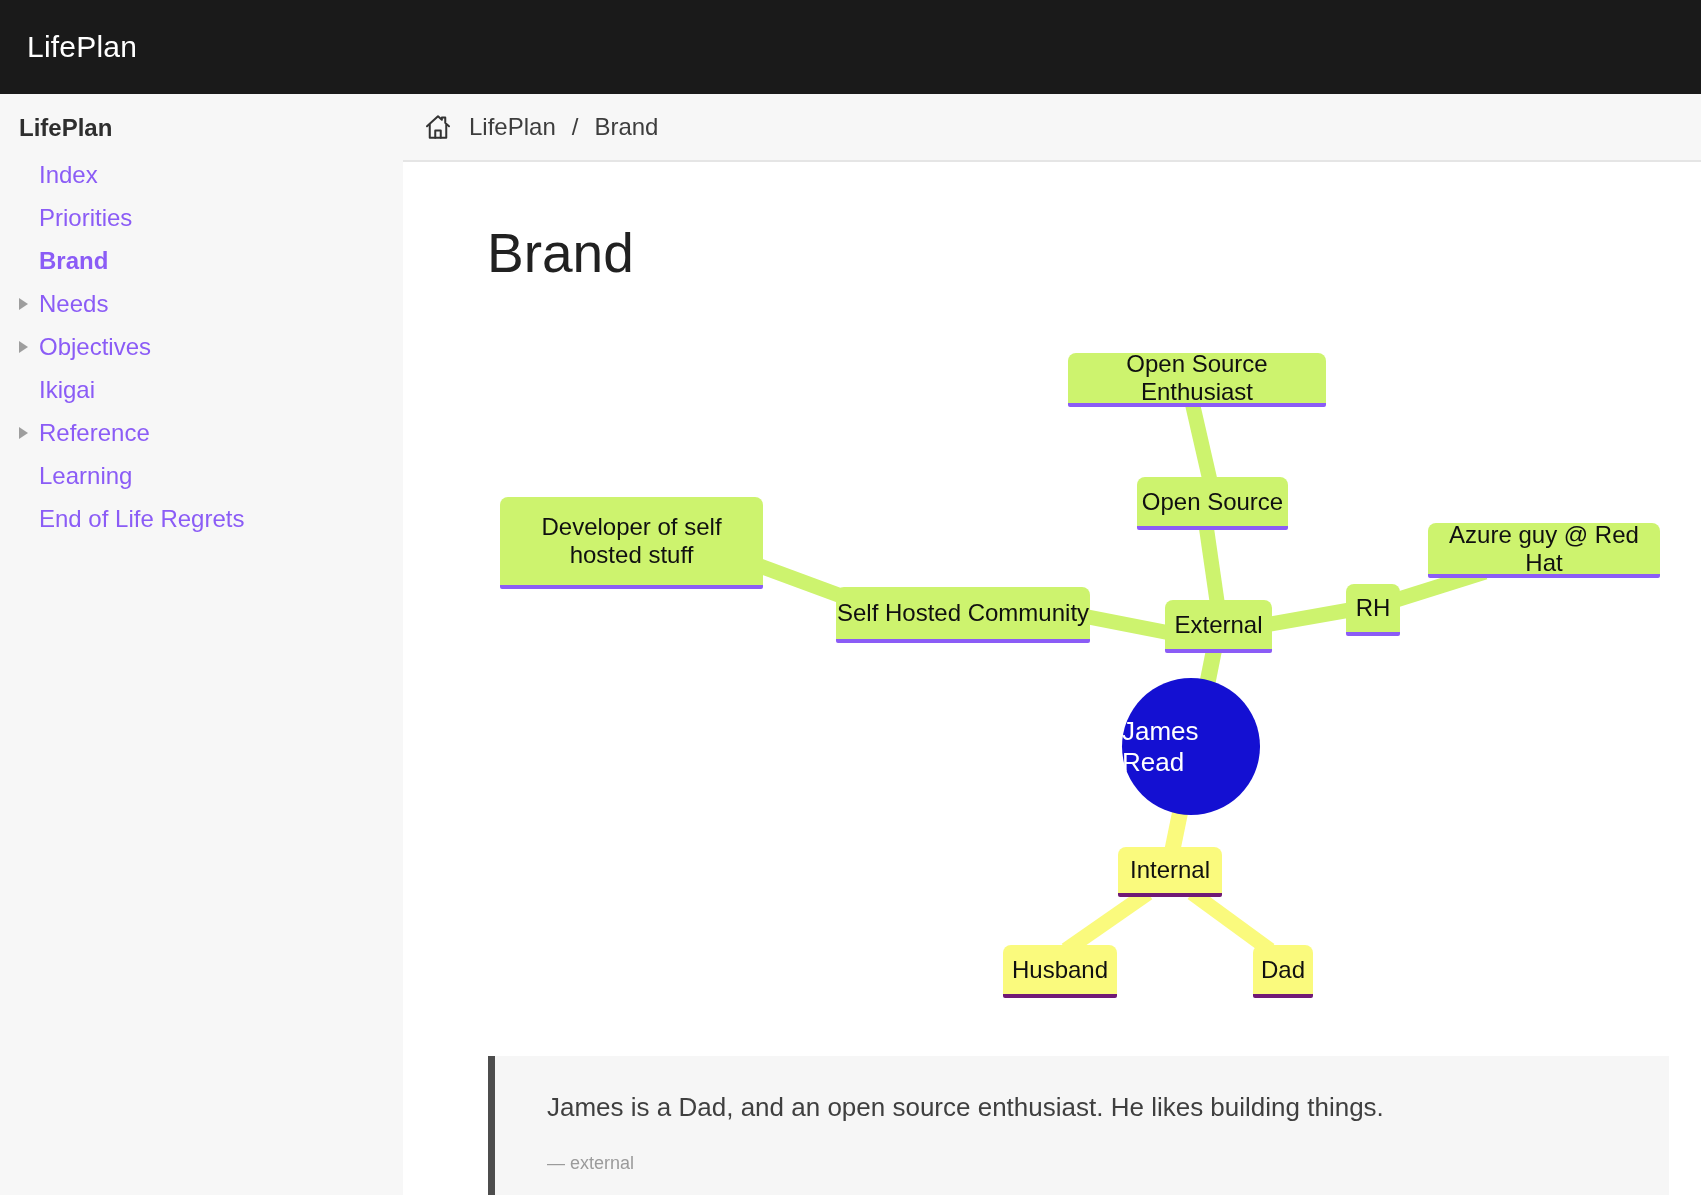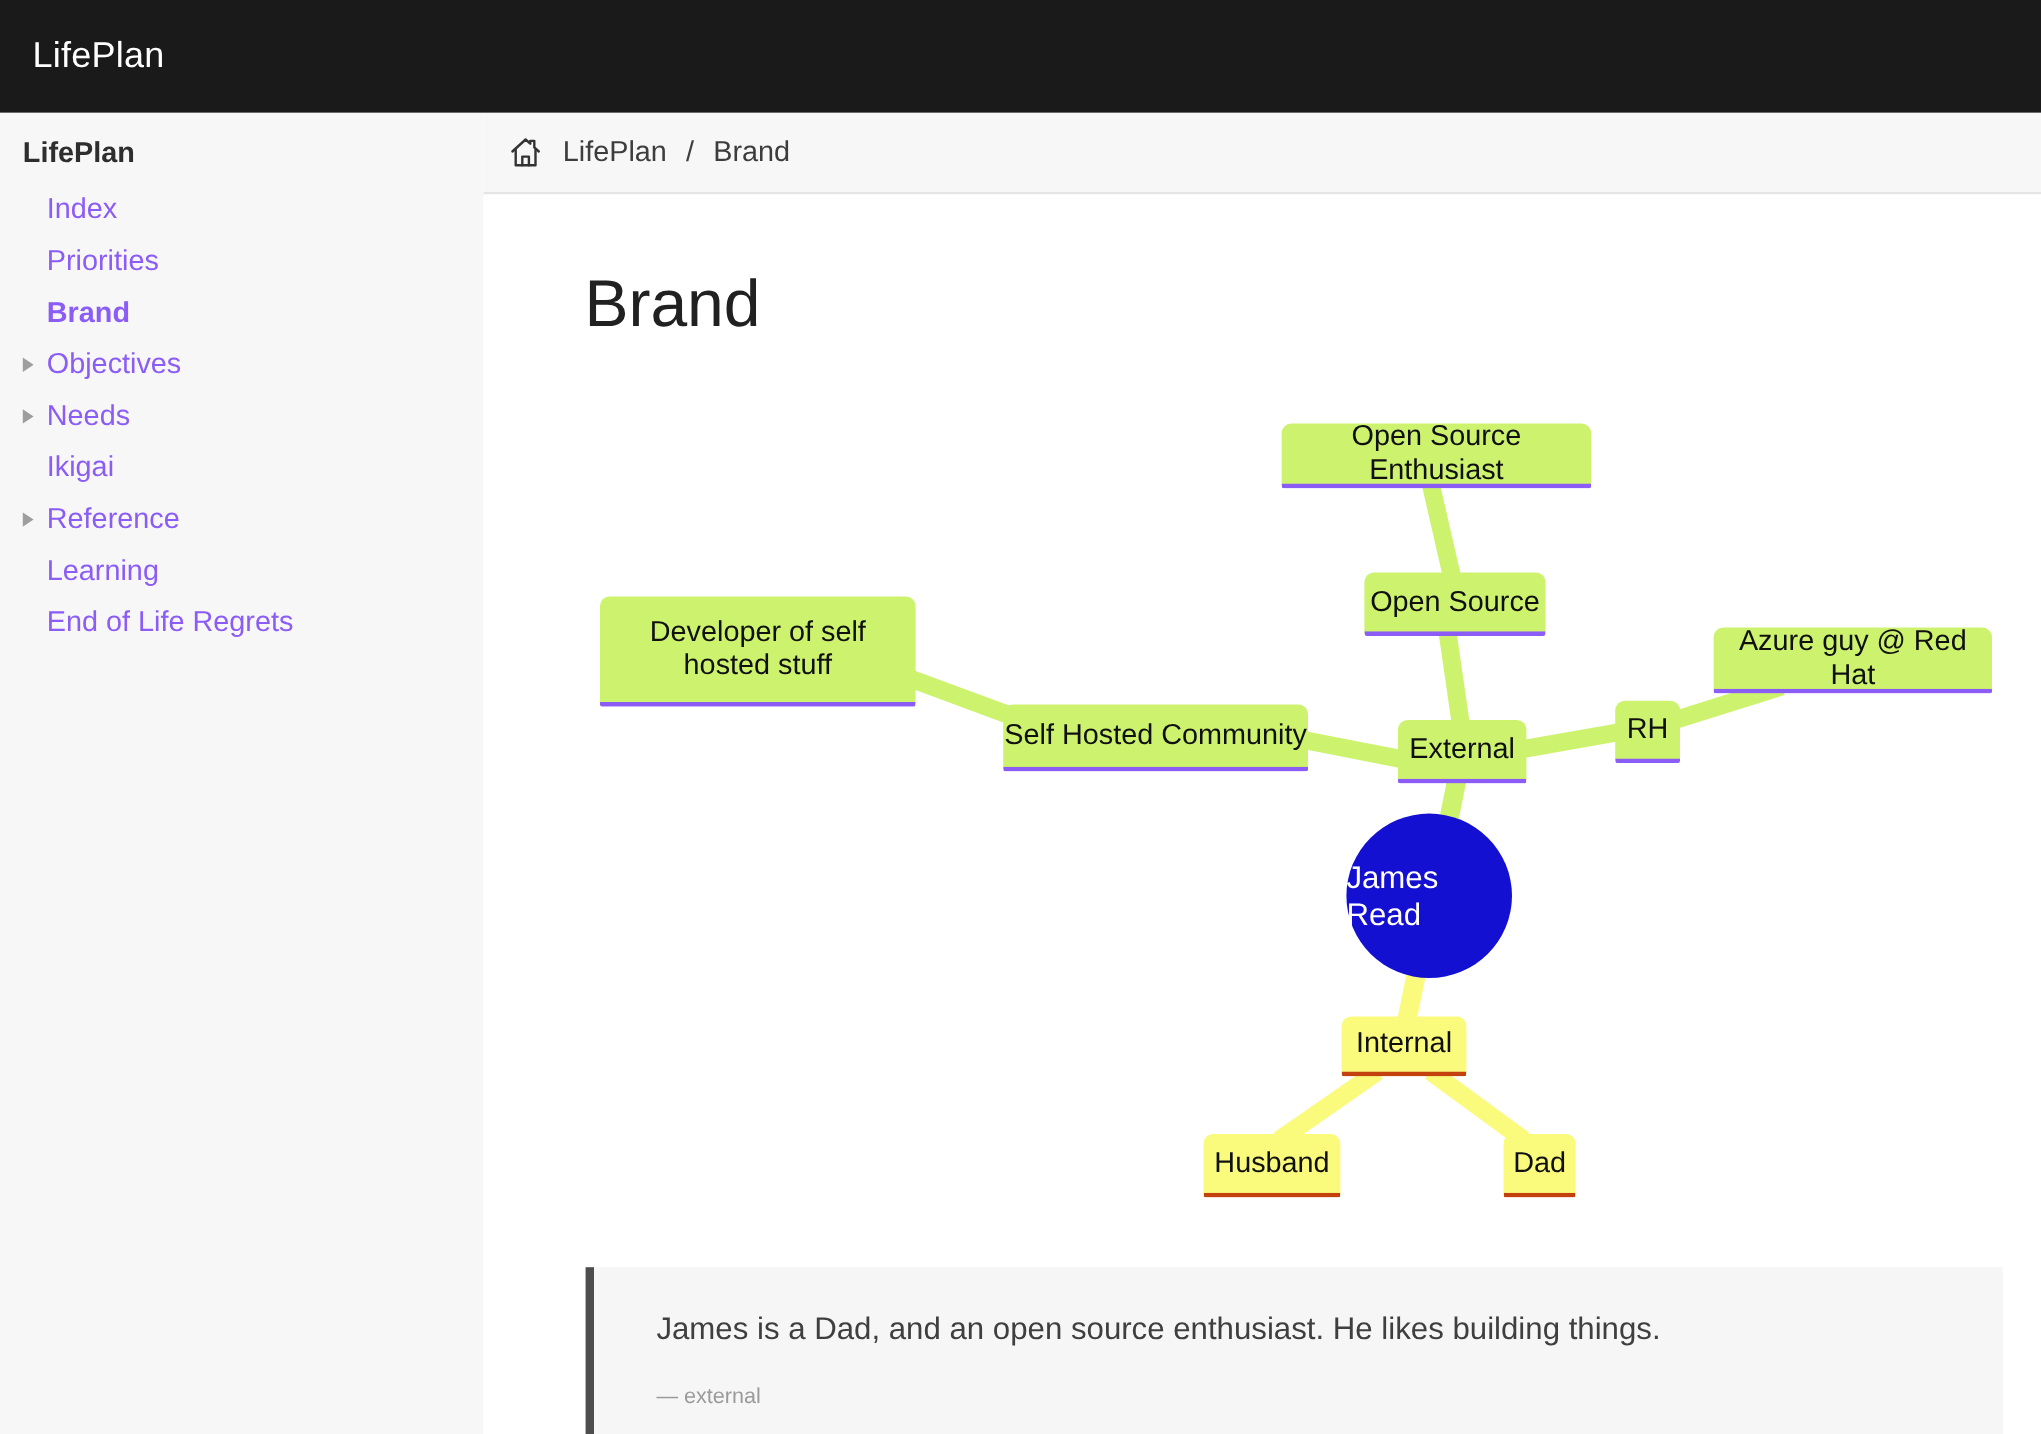--- a/index.html
+++ b/index.html
@@ -36,21 +36,21 @@
   .content { position:absolute; left:403px; top:162px; width:1298px; height:1033px; background:#fff; }
   .h1 { position:absolute; left:84px; top:55px; font-size:55px; font-weight:400;
         color:#212121; line-height:72px; }
 
   
   .edges { position:absolute; left:0; top:0; width:1298px; height:1033px; pointer-events:none; }
   .mm-node { position:absolute; display:flex; align-items:center; justify-content:center;
              text-align:center; font-size:24px; color:#101010; cursor:pointer;
              border-radius:8px 8px 2px 2px; line-height:28px; }
   .mm-ext { background:#cdf36e; border-bottom:4px solid #8b5cf6; }
-  .mm-int { background:#fafa7d; border-bottom:4px solid #c2410c; }
+  .mm-int { background:#fafa7d; border-bottom:4px solid #701a75; }
 
   .n-ose      { left:665px;  top:191px; width:258px; height:54px; }
   .n-os       { left:734px;  top:315px; width:151px; height:53px; }
   .n-external { left:762px;  top:438px; width:107px; height:53px; }
   .n-shc      { left:433px;  top:425px; width:254px; height:56px; }
   .n-dev      { left:97px;   top:335px; width:263px; height:92px; padding:0 10px; }
   .n-rh       { left:943px;  top:422px; width:54px;  height:52px; }
   .n-azure    { left:1025px; top:361px; width:232px; height:55px; }
   .n-internal { left:715px;  top:685px; width:104px; height:50px; }
   .n-husband  { left:600px;  top:783px; width:114px; height:53px; }
@@ -74,22 +74,22 @@
 
   <div class="topbar">
     <div class="topbar-title">LifePlan</div>
   </div>
 
   <nav class="sidebar">
     <div class="sb-title">LifePlan</div>
     <div class="sb-item"><span>Index</span></div>
     <div class="sb-item"><span>Priorities</span></div>
     <div class="sb-item active"><span>Brand</span></div>
+    <div class="sb-item"><span class="tri"></span><span>Needs</span></div>
     <div class="sb-item"><span class="tri"></span><span>Objectives</span></div>
-    <div class="sb-item"><span class="tri"></span><span>Needs</span></div>
     <div class="sb-item"><span>Ikigai</span></div>
     <div class="sb-item"><span class="tri"></span><span>Reference</span></div>
     <div class="sb-item"><span>Learning</span></div>
     <div class="sb-item"><span>End of Life Regrets</span></div>
   </nav>
 
   <div class="crumbbar">
     <span class="home">
       <svg viewBox="0 0 24 24" width="30" height="30" fill="none" stroke="#333" stroke-width="1.6" stroke-linejoin="round" stroke-linecap="round">
         <path d="M3.2 11.4 L12 3.4 l3.1 2.8 V4.3 h2.7 v4.4 l3 2.7"></path>

